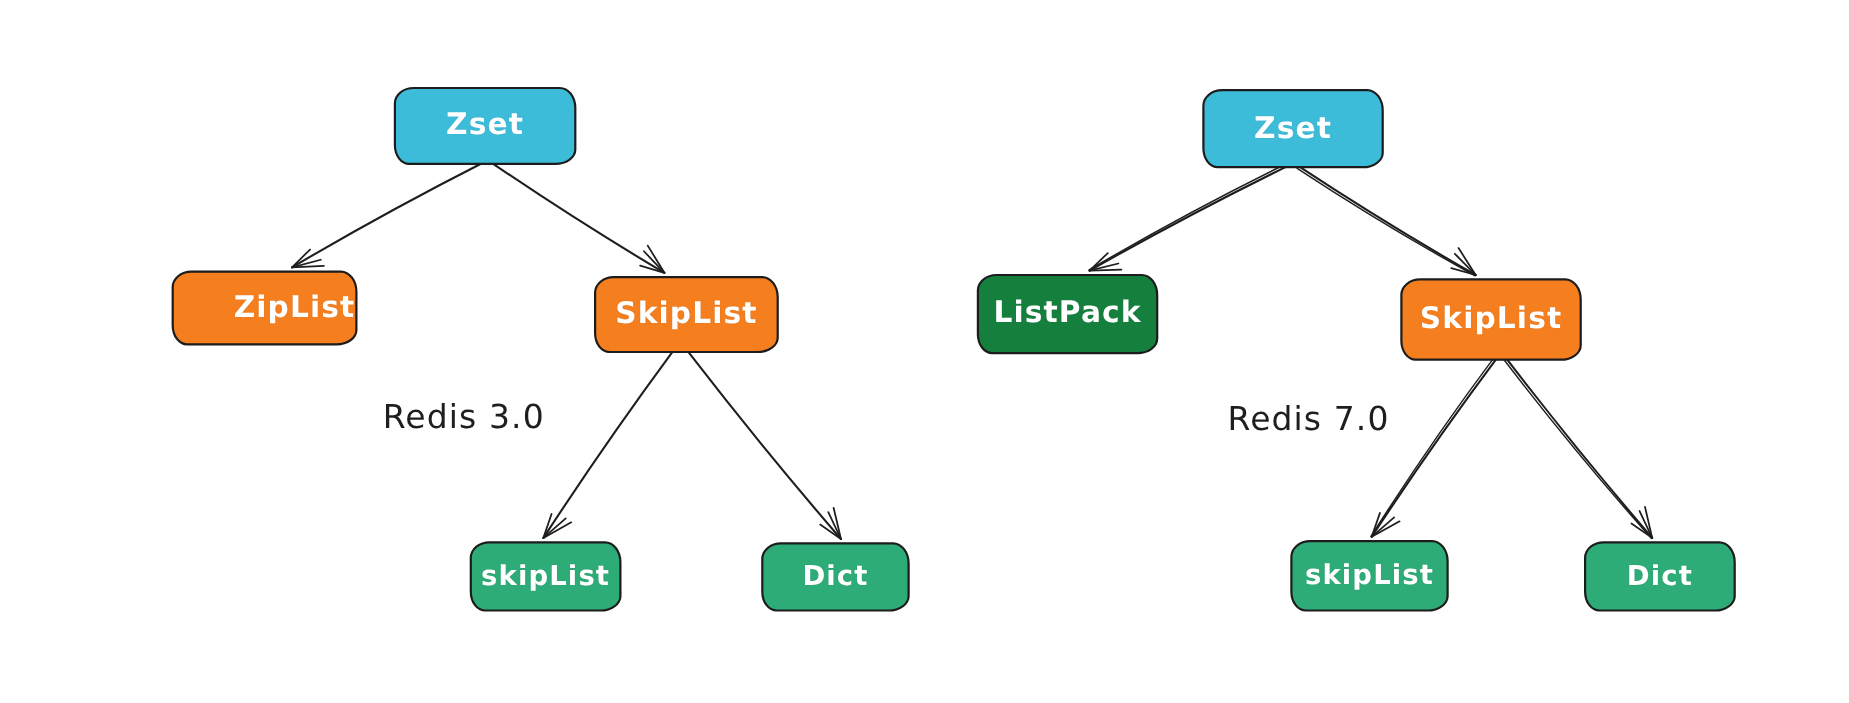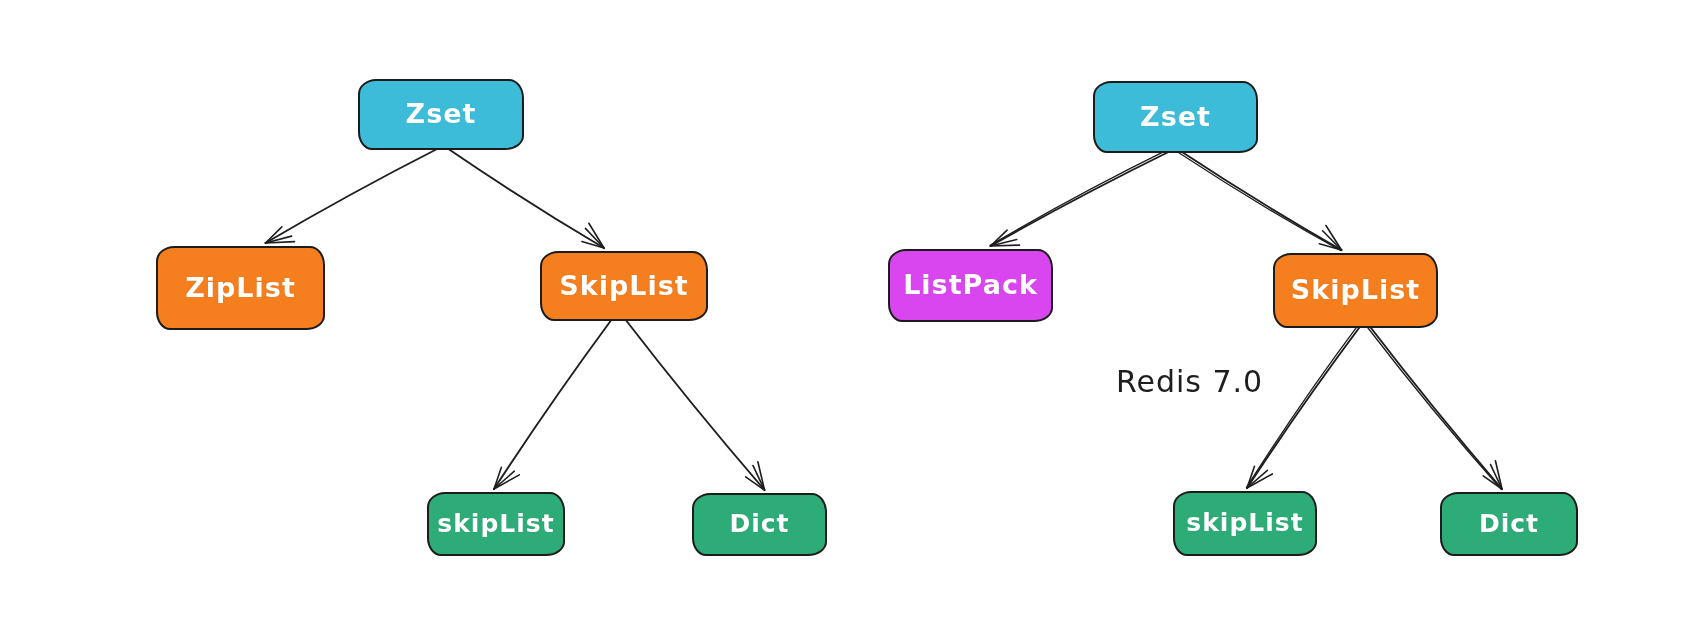--- a/index.html
+++ b/index.html
@@ -107,42 +107,43 @@
         <path d="M 1490.543590246027 464.5510598276925 L 1502 489" fill="none" stroke="#1e1e1e" stroke-width="1.6" stroke-linecap="round"></path>
         <path d="M 1483.134878692854 475.84297913406425 L 1502 489" fill="none" stroke="#1e1e1e" stroke-width="1.6" stroke-linecap="round"></path>
         <path d="M 1495.4236171298364 460.7555104782363 L 1502 489" fill="none" stroke="#1e1e1e" stroke-width="1.6" stroke-linecap="round"></path>
       </g>
     </svg>
 
   <div class="node" style="left: 358px; top: 79px; width: 166px; height: 71px; background: rgb(61, 188, 217);">
     <span class="node-label">Zset</span>
   </div>
 
-  <div class="node" style="left: 156px; top: 246px; width: 169px; height: 84px; background: rgb(245, 126, 31);">
+  <div class="node" style="left: 156px; top: 246px; width: 169px; height: 68px; background: rgb(245, 126, 31); justify-content: flex-end;">
     <span class="node-label">ZipList</span>
   </div>
 
   <div class="node" style="left: 540px; top: 251px; width: 168px; height: 70px; background: rgb(245, 126, 31);">
     <span class="node-label">SkipList</span>
   </div>
 
   <div class="node" style="left: 427px; top: 492px; width: 138px; height: 64px; font-size: 25px; background: rgb(46, 172, 120);">
     <span class="node-label">skipList</span>
   </div>
 
   <div class="node" style="left: 692px; top: 493px; width: 135px; height: 63px; font-size: 25px; background: rgb(46, 172, 120);">
     <span class="node-label">Dict</span>
   </div>
 
+  <div class="version-label" style="left:348px; top:362px;">Redis 3.0</div>
 
   <div class="node" style="left: 1093px; top: 81px; width: 165px; height: 72px; background: rgb(61, 188, 217);">
     <span class="node-label">Zset</span>
   </div>
 
-  <div class="node" style="left: 888px; top: 249px; width: 165px; height: 73px; background: #d946ef;">
+  <div class="node" style="left: 888px; top: 249px; width: 165px; height: 73px; background: #15803d;">
     <span class="node-label">ListPack</span>
   </div>
 
   <div class="node" style="left: 1273px; top: 253px; width: 165px; height: 75px; background: rgb(245, 126, 31);">
     <span class="node-label">SkipList</span>
   </div>
 
   <div class="node" style="left: 1173px; top: 491px; width: 144px; height: 65px; font-size: 25px; background: rgb(46, 172, 120);">
     <span class="node-label">skipList</span>
   </div>

